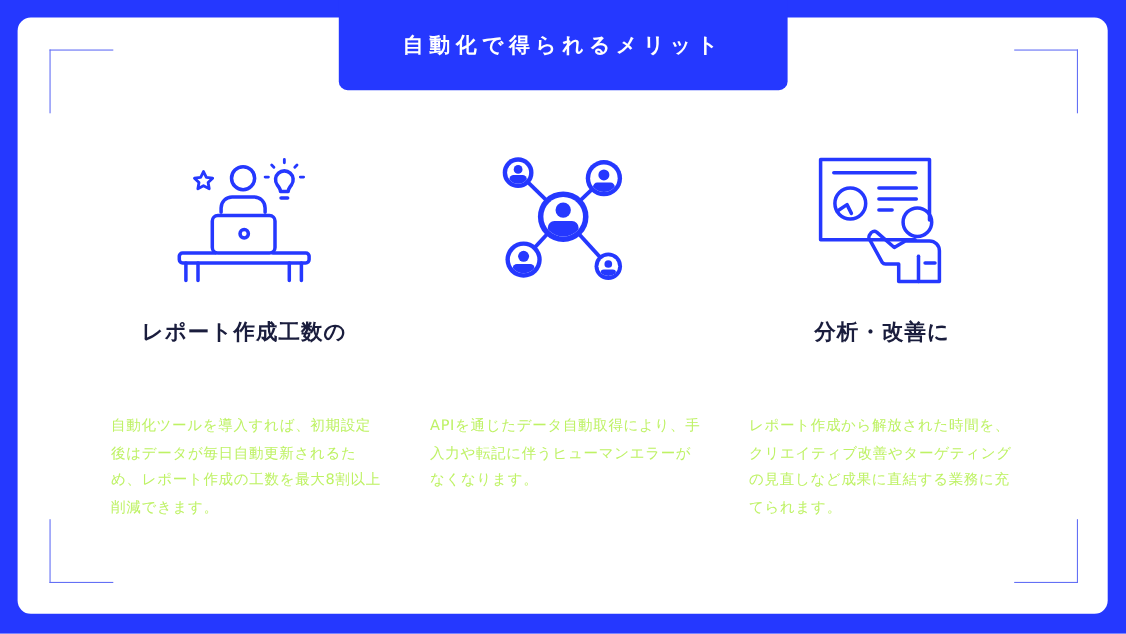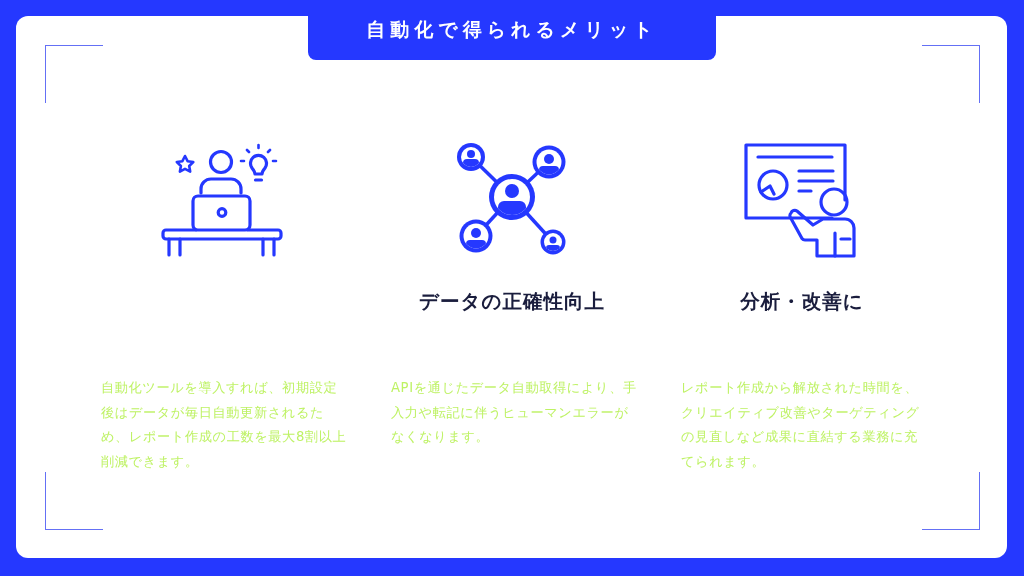--- a/index.html
+++ b/index.html
@@ -7,21 +7,21 @@
     width: 1024px; height: 576px; overflow: hidden;
     background: #2538ff;
     font-family: "DejaVu Sans", "Liberation Sans", sans-serif;
     position: relative;
   }
   .card {
     position: absolute; left: 16px; top: 16px; width: 991px; height: 542px;
     background: #ffffff; border-radius: 12px;
   }
   .banner {
-    position: absolute; left: 308px; top: 0; width: 408px; height: 60px;
+    position: absolute; left: 308px; top: 0; width: 408px; height: 82px;
     background: #2538ff; border-radius: 0 0 8px 8px;
     display: flex; align-items: center; justify-content: center;
     color: #ffffff; font-weight: bold; font-size: 19px; letter-spacing: 5px;
   }
   .bracket { position: absolute; width: 57px; height: 57px; border-color: #6470f5; border-style: solid; border-width: 0; }
   .b-tl { left: 45px; top: 45px; border-top-width: 1.5px; border-left-width: 1.5px; }
   .b-tr { left: 922px; top: 45px; border-top-width: 1.5px; border-right-width: 1.5px; }
   .b-bl { left: 45px; top: 472px; border-bottom-width: 1.5px; border-left-width: 1.5px; }
   .b-br { left: 922px; top: 472px; border-bottom-width: 1.5px; border-right-width: 1.5px; }
 
@@ -70,20 +70,21 @@
 
       <path d="M119 95 h-30 a3 3 0 0 0 -3 3 v3 a3 3 0 0 0 3 3 h112 a3 3 0 0 0 3 -3 v-3 a3 3 0 0 0 -3 -3 h-30"></path>
       <path d="M92 104 v16 M103 104 v16 M186 104 v16 M197 104 v16"></path>
 
       <path d="M175 33 a8 8 0 1 1 13 0 c-2 2.5 -3 4 -3 6 h-7 c0 -2 -1 -3.5 -3 -6z"></path>
       <path d="M178.5 45 h6"></path>
       <path d="M181.5 13 v-3 M172 17 l-2 -2 M191 17 l2 -2 M167 26 h-3 M196 26 h3" stroke-width="2.6"></path>
     </g>
   </svg>
   <div class="heading">
+    <span>レポート作成工数の</span>
   </div>
   <div class="body">自動化ツールを導入すれば、初期設定後はデータが毎日自動更新されるため、レポート作成の工数を最大8割以上削減できます。</div>
 </div>
 
 <div class="col col-2">
   <svg class="icon" style="left:80px;" viewBox="80 0 130 125">
     <g stroke="#2538ff" stroke-width="3.5" fill="none">
       <line x1="104" y1="22" x2="145" y2="62"></line>
       <line x1="182" y1="27" x2="145" y2="62"></line>
       <line x1="109" y1="101" x2="145" y2="62"></line>
@@ -136,21 +137,20 @@
       </g>
 
     <circle cx="186" cy="107" r="12.5" fill="#2538ff"></circle>
     <circle cx="186" cy="107" r="9" fill="#ffffff"></circle>
     <g clip-path="url(#c4)" fill="#2538ff">
         <circle cx="186" cy="105" r="3.5"></circle>
         <rect x="179" y="110" width="14" height="10" rx="3"></rect>
       </g>
   </svg>
   <div class="heading">
-    <span>データの正確性向上</span>
   </div>
   <div class="body">APIを通じたデータ自動取得により、手入力や転記に伴うヒューマンエラーがなくなります。</div>
 </div>
 
 <div class="col col-3">
   <svg class="icon" style="left:80px;" viewBox="80 0 130 125">
     <g fill="none" stroke="#2538ff" stroke-width="3.2" stroke-linecap="round" stroke-linejoin="round">
 
       <path d="M175 83 h-86 v-73 h99 v55"></path>
       <line x1="101" y1="22" x2="175" y2="22"></line>

